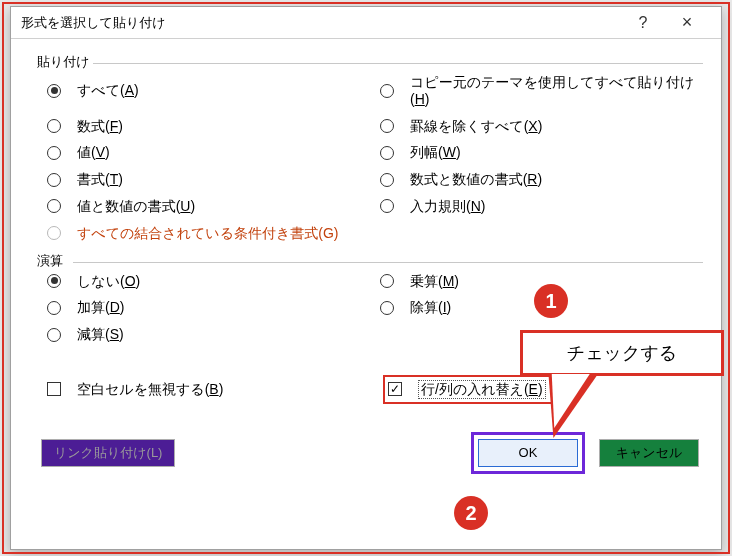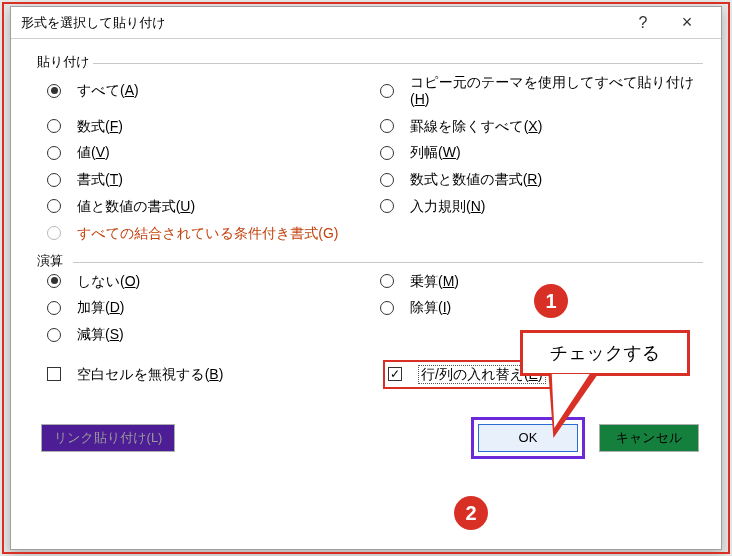--- a/index.html
+++ b/index.html
@@ -97,21 +97,21 @@
     width: 14px; height: 14px;
     border: 1.5px solid #333;
     display: inline-flex;
     align-items: center; justify-content: center;
     flex-shrink: 0;
     font-size: 12px;
     line-height: 1;
   }
   .bottom-row {
     display: flex;
-    margin: 17px 0 0 10px;
+    margin: 32px 0 0 10px;
     gap: 10px;
   }
   .bottom-row .left, .bottom-row .right { flex: 1; display: flex; align-items: center; }
   .transpose-box {
     border: 2.5px solid #d93025;
     padding: 3px 6px 3px 3px;
     display: inline-flex;
     align-items: center;
     gap: 6px;
   }
@@ -145,21 +145,21 @@
   .ok-wrap {
     border: 3px solid #6d28d9;
     padding: 4px;
     display: inline-flex;
   }
   .right-buttons { display: flex; align-items: center; gap: 14px; }
 
   .bubble {
     position: absolute;
     left: 520px; top: 330px;
-    width: 170px; height: 46px;
+    width: 204px; height: 46px;
     background: #ffffff;
     border: 3px solid #d93025;
     display: flex;
     align-items: center;
     justify-content: center;
     font-size: 18px;
     z-index: 10;
   }
   .bubble-tail {
     position: absolute;

